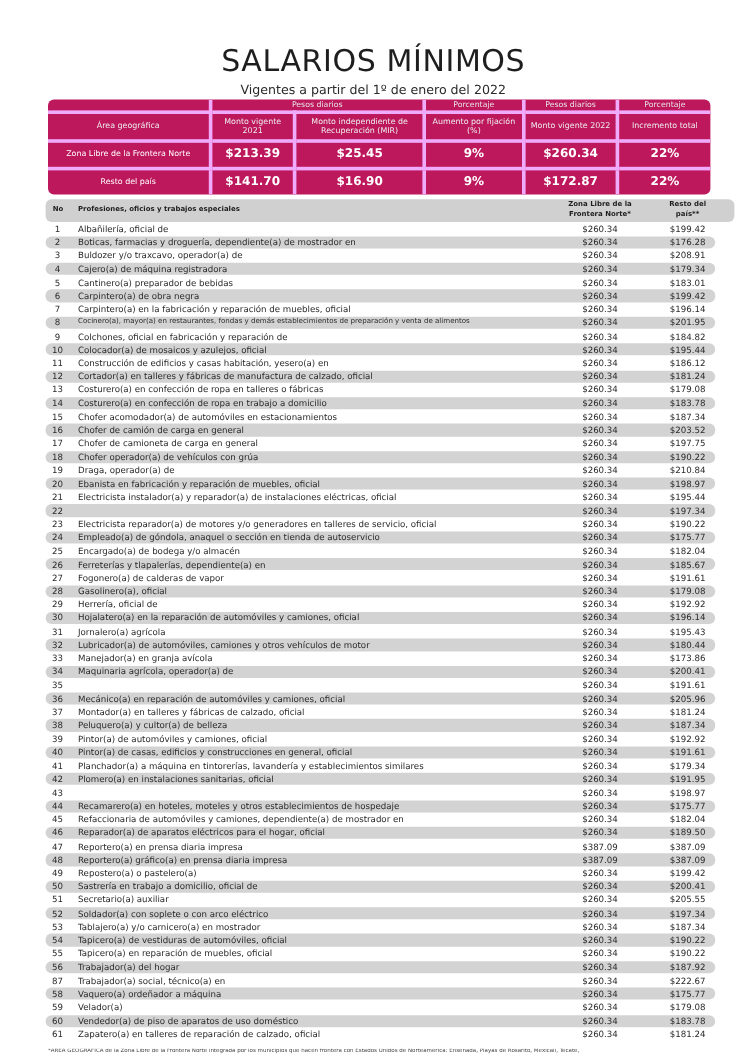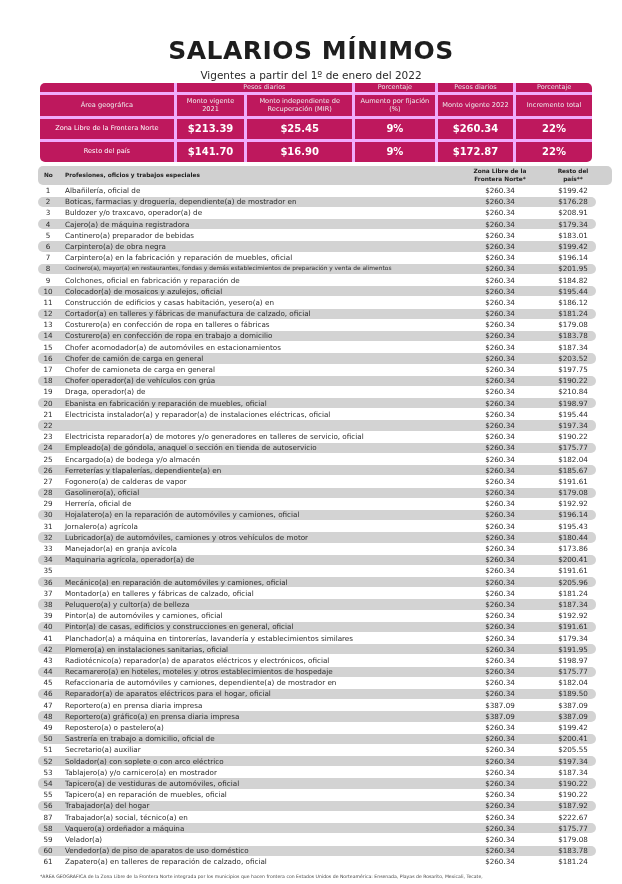--- a/index.html
+++ b/index.html
@@ -2,21 +2,21 @@
 <html><head>
 <meta charset="utf-8">
 <style>
   html, body { margin: 0; padding: 0; background: #ffffff; }
   body {
     width: 622px; height: 884px; overflow: hidden; position: relative;
     font-family: "DejaVu Sans", "Liberation Sans", sans-serif; color: #2a2a2a;
   }
   .title {
     position: absolute; top: 36px; left: 0; width: 622px; text-align: center;
-    font-family: "DejaVu Sans", sans-serif; font-weight: bold; font-size: 25px;
+    font-family: "DejaVu Sans", sans-serif; font-weight: normal; font-size: 25px;
     letter-spacing: 0.5px; color: #1e1e1e;
   }
   .subtitle {
     position: absolute; top: 69px; left: 0; width: 622px; text-align: center;
     font-size: 10.5px; color: #2a2a2a;
   }
   
   .summary {
     position: absolute; top: 83px; left: 40px; width: 552px;
     background: #be185d; border-radius: 5px; overflow: hidden;
@@ -375,21 +375,20 @@
         <span class="resto">$179.34</span>
       </div>
       <div class="row shaded">
         <span class="no">42</span>
         <span class="prof">Plomero(a) en instalaciones sanitarias, oficial</span>
         <span class="zona">$260.34</span>
         <span class="resto">$191.95</span>
       </div>
       <div class="row">
         <span class="no">43</span>
-        <span class="prof">Radiotécnico(a) reparador(a) de aparatos eléctricos y electrónicos, oficial</span>
         <span class="zona">$260.34</span>
         <span class="resto">$198.97</span>
       </div>
       <div class="row shaded">
         <span class="no">44</span>
         <span class="prof">Recamarero(a) en hoteles, moteles y otros establecimientos de hospedaje</span>
         <span class="zona">$260.34</span>
         <span class="resto">$175.77</span>
       </div>
       <div class="row">

